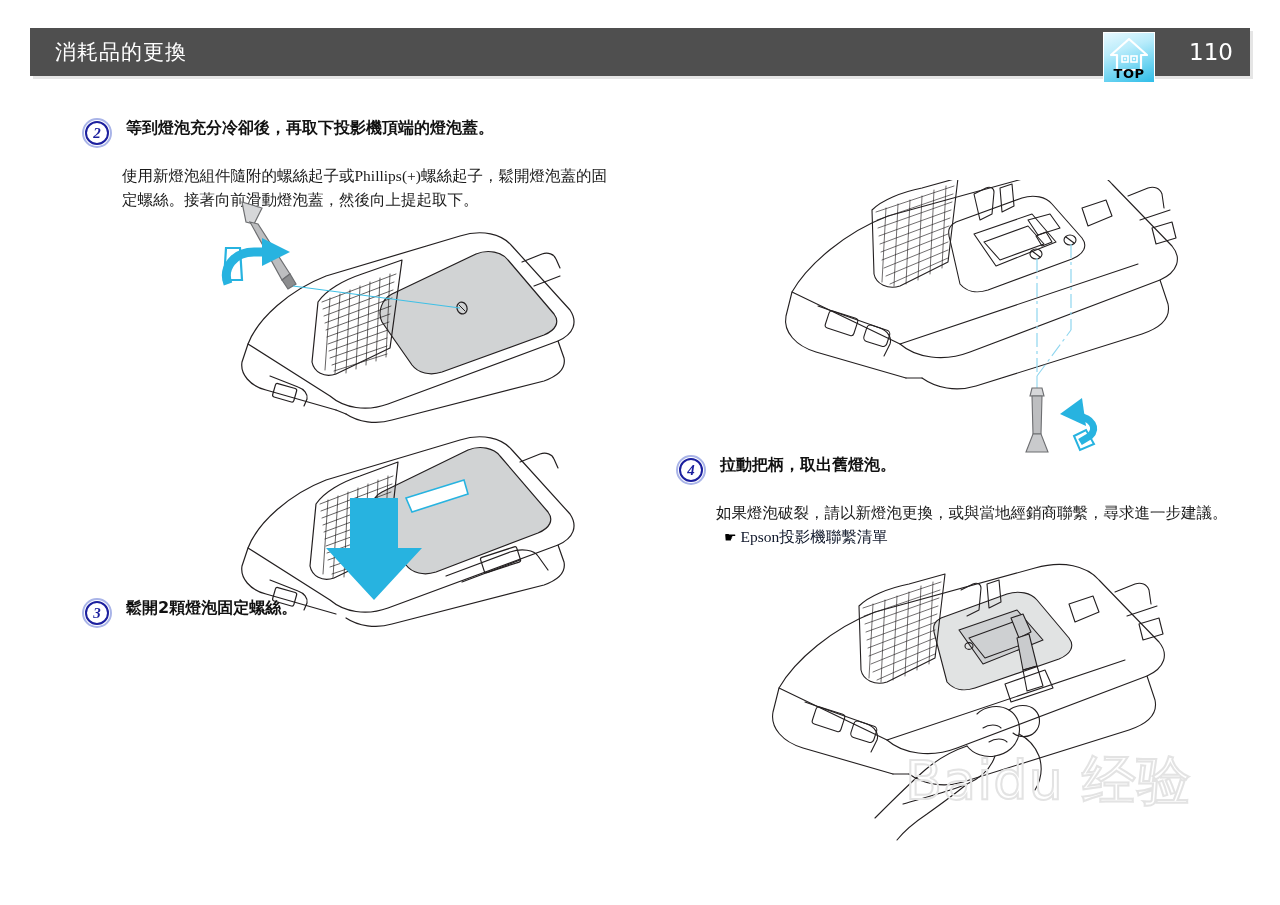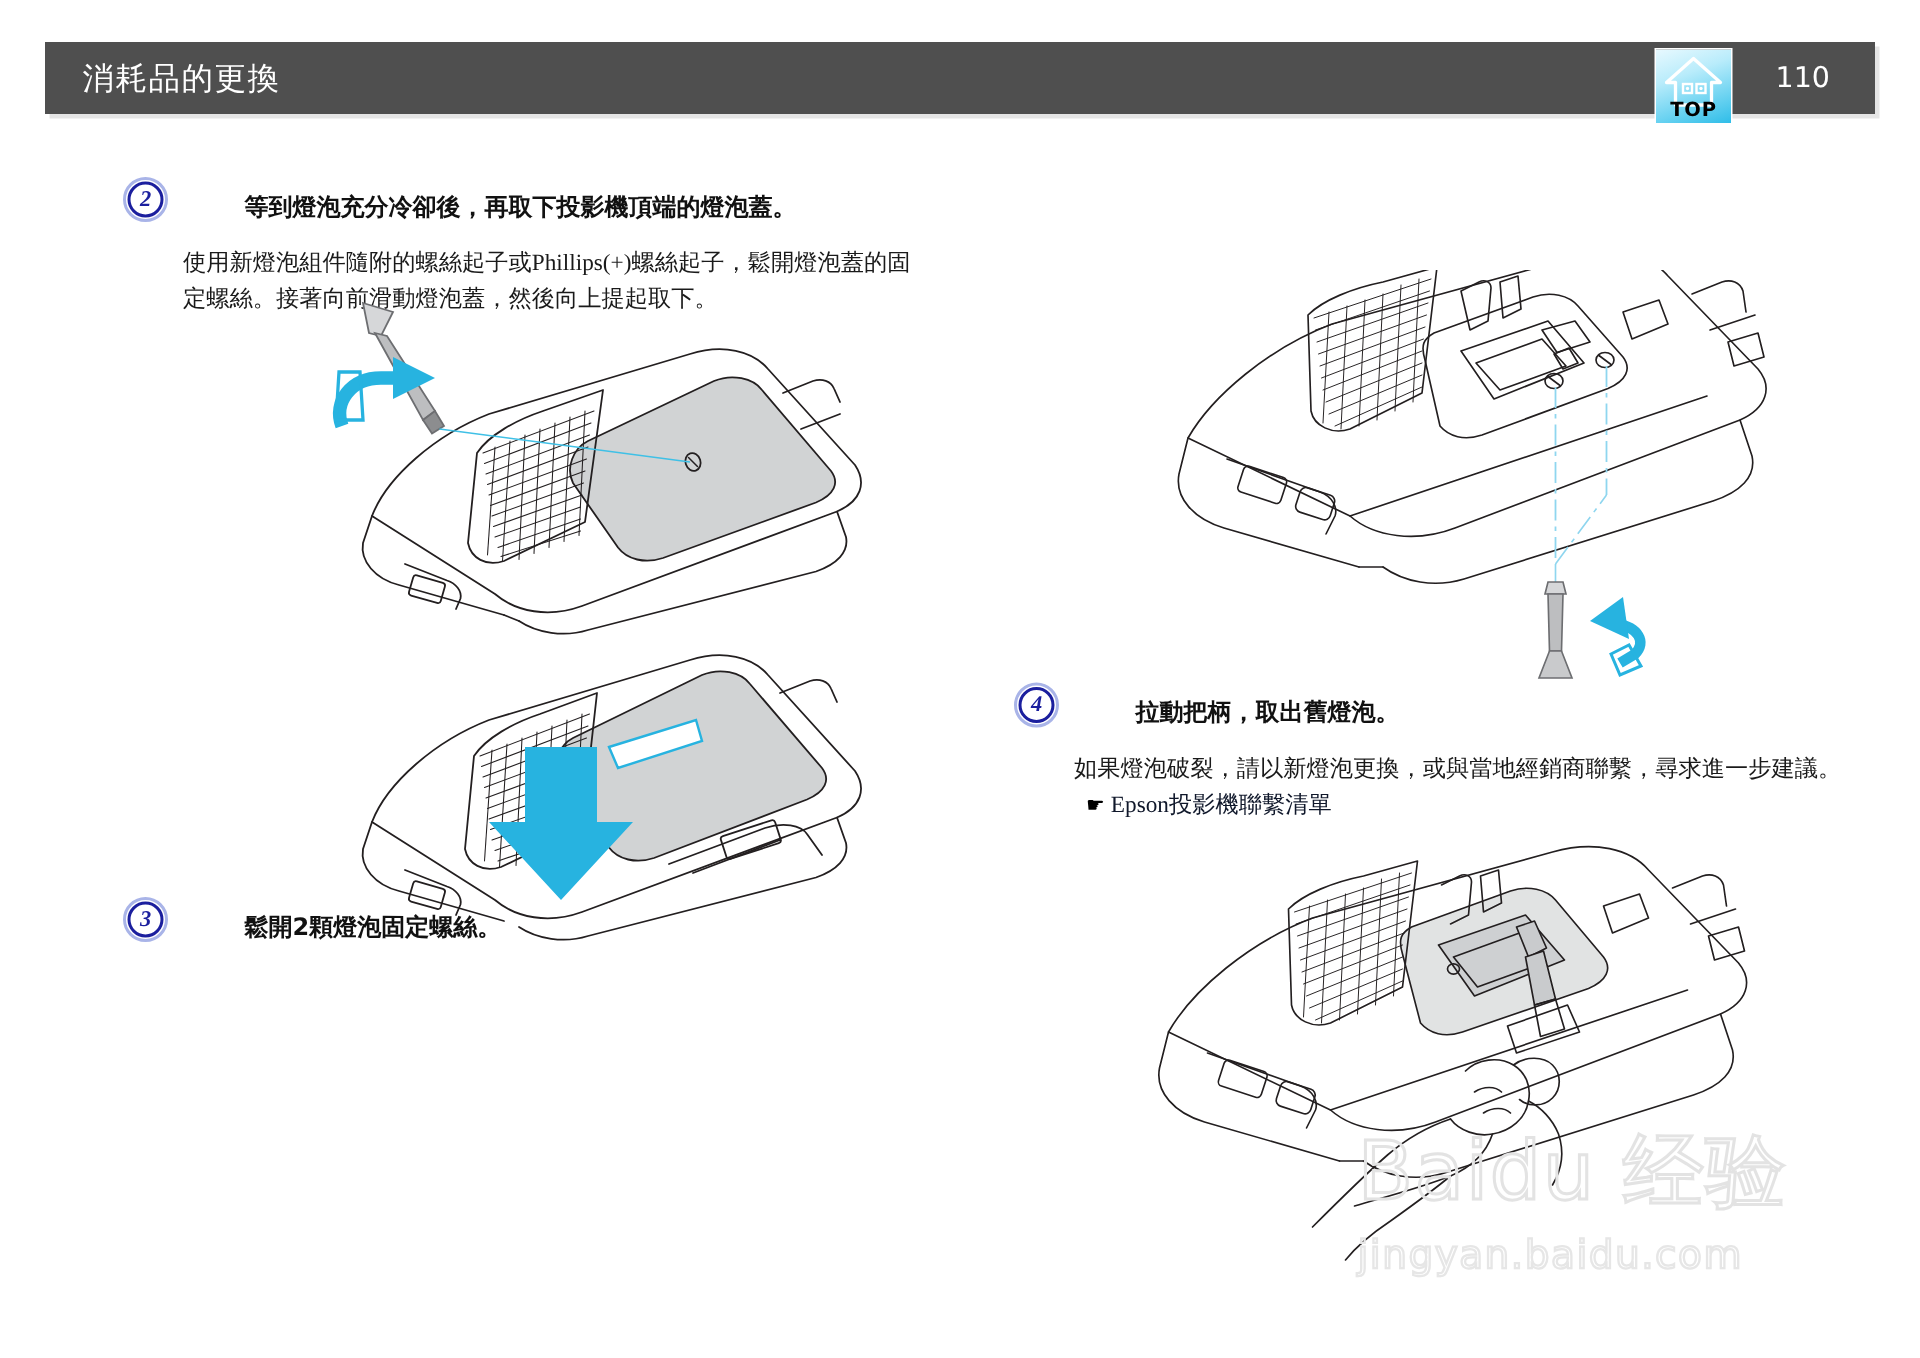--- a/index.html
+++ b/index.html
@@ -60,25 +60,25 @@
     bottom: 1px;
     text-align: center;
     font-size: 13px;
     font-weight: bold;
     color: #000000;
     font-family: "DejaVu Sans", "Liberation Sans", sans-serif;
     letter-spacing: 0.5px;
   }
   .page-number {
     position: absolute;
-    right: 30px;
+    right: 17px;
     top: 50%;
     transform: translateY(-50%);
     color: #ffffff;
-    font-size: 19px;
+    font-size: 23px;
     font-family: "DejaVu Sans", "Liberation Sans", sans-serif;
   }
 
   
   .step {
     position: absolute;
   }
   .step-badge {
     position: absolute;
     left: 0;
@@ -109,27 +109,26 @@
     justify-content: center;
     font-style: italic;
     font-weight: bold;
     font-size: 15px;
     color: #1b1f9e;
     font-family: "Liberation Serif", serif;
   }
   .step-heading {
     position: absolute;
     left: 44px;
-    top: 10px;
+    top: 0;
     font-size: 16px;
     font-weight: bold;
     color: #111111;
     white-space: nowrap;
     font-family: "DejaVu Sans", "Liberation Sans", sans-serif;
-    margin-left: 37px;
   }
   .step-body {
     position: absolute;
     left: 40px;
     top: 30px;
     font-size: 15.5px;
     line-height: 1.52;
     color: #1a1a1a;
     width: 500px;
     margin-top: 16px;
@@ -476,14 +475,13 @@
       <path d="M264 174 C272 178 280 186 284 196 C288 208 286 220 280 230"></path>
       <path d="M212 224 C200 234 186 244 172 254 C160 262 150 270 142 280"></path>
       <path d="M228 168 C234 164 242 164 246 168"></path>
       <path d="M234 182 C240 178 248 178 252 182"></path>
     </g>
   </svg>
 </div>
 
 <div class="watermark">
   <div class="wm-main">Baidu 经验</div>
-  <div class="wm-sub">jingyan.baidu.com</div>
 </div>
 
 </body></html>

